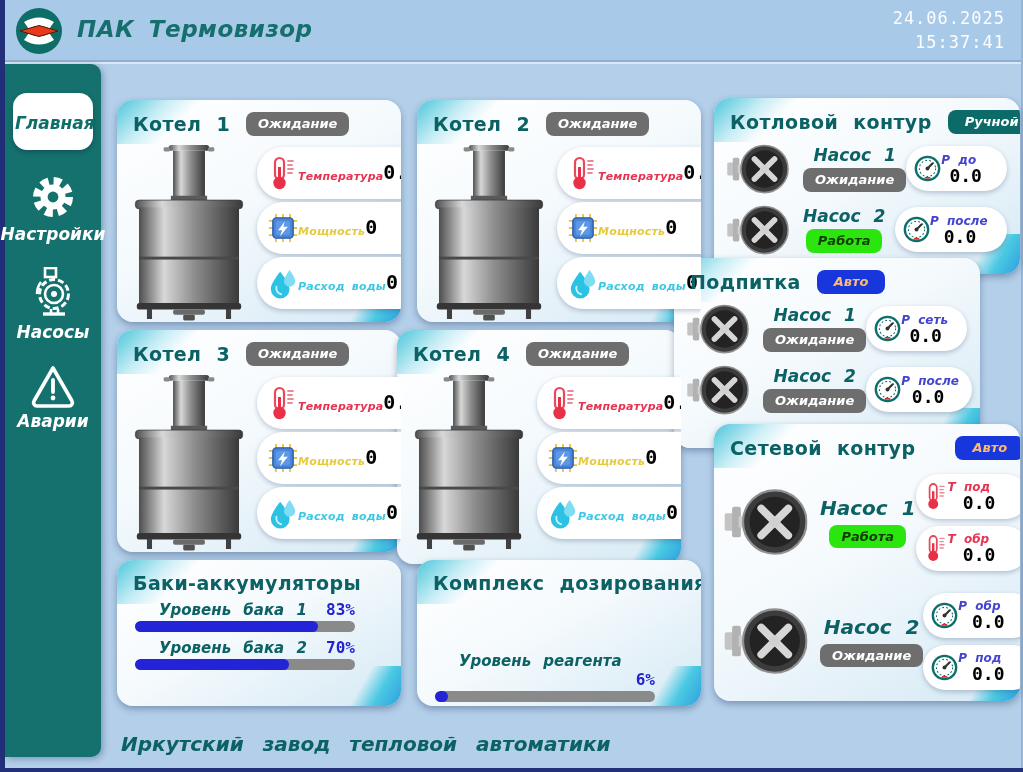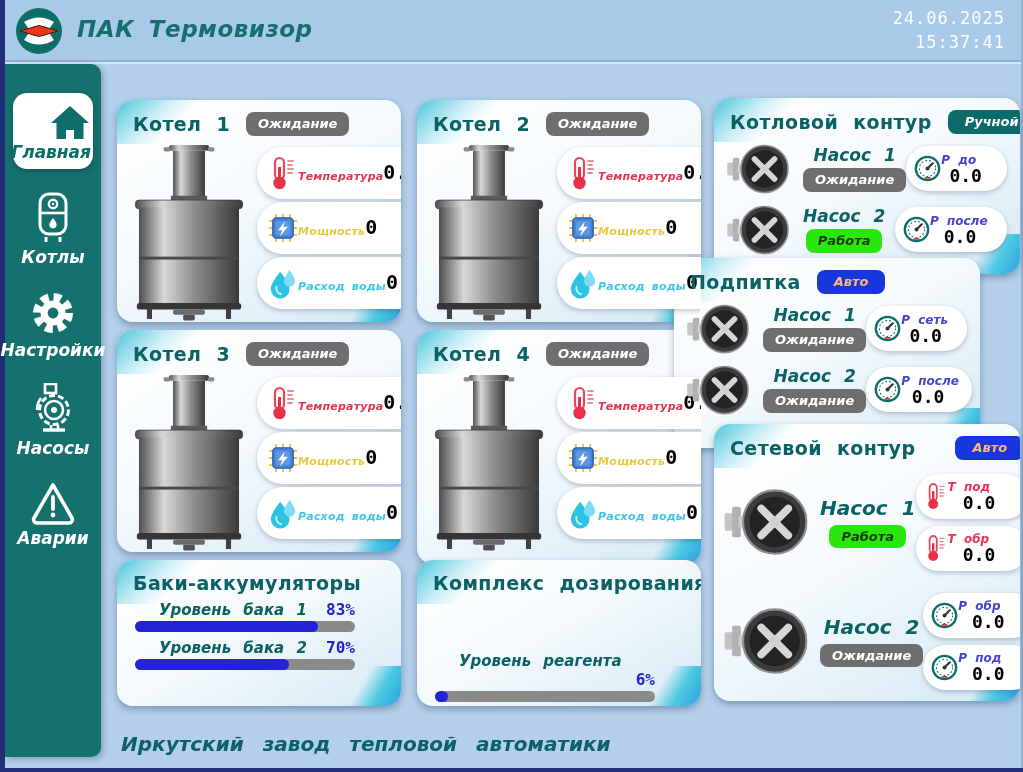--- a/index.html
+++ b/index.html
@@ -15,21 +15,21 @@
   .app-title{position:absolute;left:72px;top:16px;font-size:23px;font-weight:bold;font-style:italic;
              color:#156f6c;letter-spacing:.5px;word-spacing:6px}
   .datetime{position:absolute;right:16px;top:7px;text-align:right;color:#fdfdfd;
             font-family:"DejaVu Sans Mono",monospace;font-size:17px;line-height:1.4;letter-spacing:1px}
 
   
   .sidebar{position:absolute;left:0;top:64px;width:96px;height:693px;background:#15716d;
            border-radius:0 10px 10px 0;display:flex;flex-direction:column;align-items:center;
            box-shadow:2px 2px 6px rgba(10,25,70,.3)}
   .nav-active{width:80px;margin-top:29px;background:#fff;border-radius:14px;padding:10px 2px 7px;
-              display:flex;flex-direction:column;align-items:flex-end;color:#0d6e6a;cursor:pointer;
+              display:flex;align-items:center;color:#0d6e6a;cursor:pointer;
               box-shadow:0 2px 5px rgba(10,25,70,.35)}
   .nav-active .nav-label{color:#0d6e6a}
   .nav-item{margin-top:23px;display:flex;flex-direction:column;align-items:center;gap:4px;color:#fff;cursor:pointer}
   .nav-label{font-size:17px;font-weight:bold;font-style:italic;color:#fff;line-height:1.1}
   .nav-ic{display:block}
 
   
   .card{position:absolute;background:linear-gradient(150deg,#ffffff 0%,#f5fafd 45%,#d5e9f4 100%);
         border-radius:16px;box-shadow:0 3px 7px rgba(10,30,80,.33);overflow:hidden}
   .card::before{content:"";position:absolute;left:0;top:0;width:96px;height:44px;
@@ -92,21 +92,21 @@
   .meter-bar{width:220px;height:11px;border-radius:6px;background:#8a8a8a;margin-top:2px;overflow:hidden}
   .meter-fill{height:100%;border-radius:6px;background:#2323d8;min-width:10px}
 
   .footer-text{position:absolute;left:116px;bottom:12px;font-size:20px;font-weight:bold;font-style:italic;
                color:#0b6164;word-spacing:12px;z-index:2}
 
   
   #boiler1{left:112px;top:100px;width:284px;height:222px}
   #boiler2{left:412px;top:100px;width:284px;height:222px}
   #boiler3{left:112px;top:330px;width:284px;height:222px}
-  #boiler4{left:412px;top:330px;width:284px;height:234px}
+  #boiler4{left:392px;top:330px;width:284px;height:234px}
   #tanks{left:112px;top:560px;width:284px;height:146px}
   #dosing{left:412px;top:560px;width:284px;height:146px}
   #circuit1{left:709px;top:98px;width:306px;height:176px}
   #makeup{left:669px;top:258px;width:306px;height:190px}
   #network{left:709px;top:424px;width:306px;height:277px}
 </style>
 </head>
 <body>
 
 <svg width="0" height="0" style="position:absolute">
@@ -208,32 +208,20 @@
     </header>
 
     <nav class="sidebar">
       <div class="nav-active">
         <svg class="nav-ic" width="42" height="40" viewBox="0 0 42 40">
           <path d="M21 3 L40 20 h-5.5 v16 h-9.5 v-9 h-8 v9 H7.5 V20 H2 Z" fill="#0d6e6a"></path>
         </svg>
         <span class="nav-label">Главная</span>
       </div>
       <div class="nav-item">
-        <svg class="nav-ic" width="40" height="52" viewBox="0 0 40 52">
-          <rect x="7" y="2" width="26" height="40" rx="9" fill="none" stroke="#fff" stroke-width="3"></rect>
-          <circle cx="20" cy="12" r="4.2" fill="none" stroke="#fff" stroke-width="2.4"></circle>
-          <circle cx="20" cy="12" r="1.2" fill="#fff"></circle>
-          <line x1="8" y1="21" x2="32" y2="21" stroke="#fff" stroke-width="2.6"></line>
-          <path d="M20 26 c-2.6 3.4 -3.6 5 -3.6 6.8 a3.6 3.6 0 0 0 7.2 0 C23.6 31 22.6 29.4 20 26 Z" fill="#fff"></path>
-          <line x1="13" y1="45" x2="13" y2="50" stroke="#fff" stroke-width="3"></line>
-          <line x1="27" y1="45" x2="27" y2="50" stroke="#fff" stroke-width="3"></line>
-        </svg>
-        <span class="nav-label">Котлы</span>
-      </div>
-      <div class="nav-item">
         <svg class="nav-ic" width="48" height="48" viewBox="0 0 48 48">
           <circle cx="24" cy="24" r="15" fill="none" stroke="#fff" stroke-width="10" stroke-dasharray="7.1 4.7"></circle>
           <circle cx="24" cy="24" r="12.5" fill="#fff"></circle>
           <circle cx="24" cy="24" r="5.4" fill="#15716d"></circle>
         </svg>
         <span class="nav-label">Настройки</span>
       </div>
       <div class="nav-item">
         <svg class="nav-ic" width="44" height="52" viewBox="0 0 44 52">
           <rect x="14" y="1" width="11" height="9" fill="none" stroke="#fff" stroke-width="2.6"></rect>

